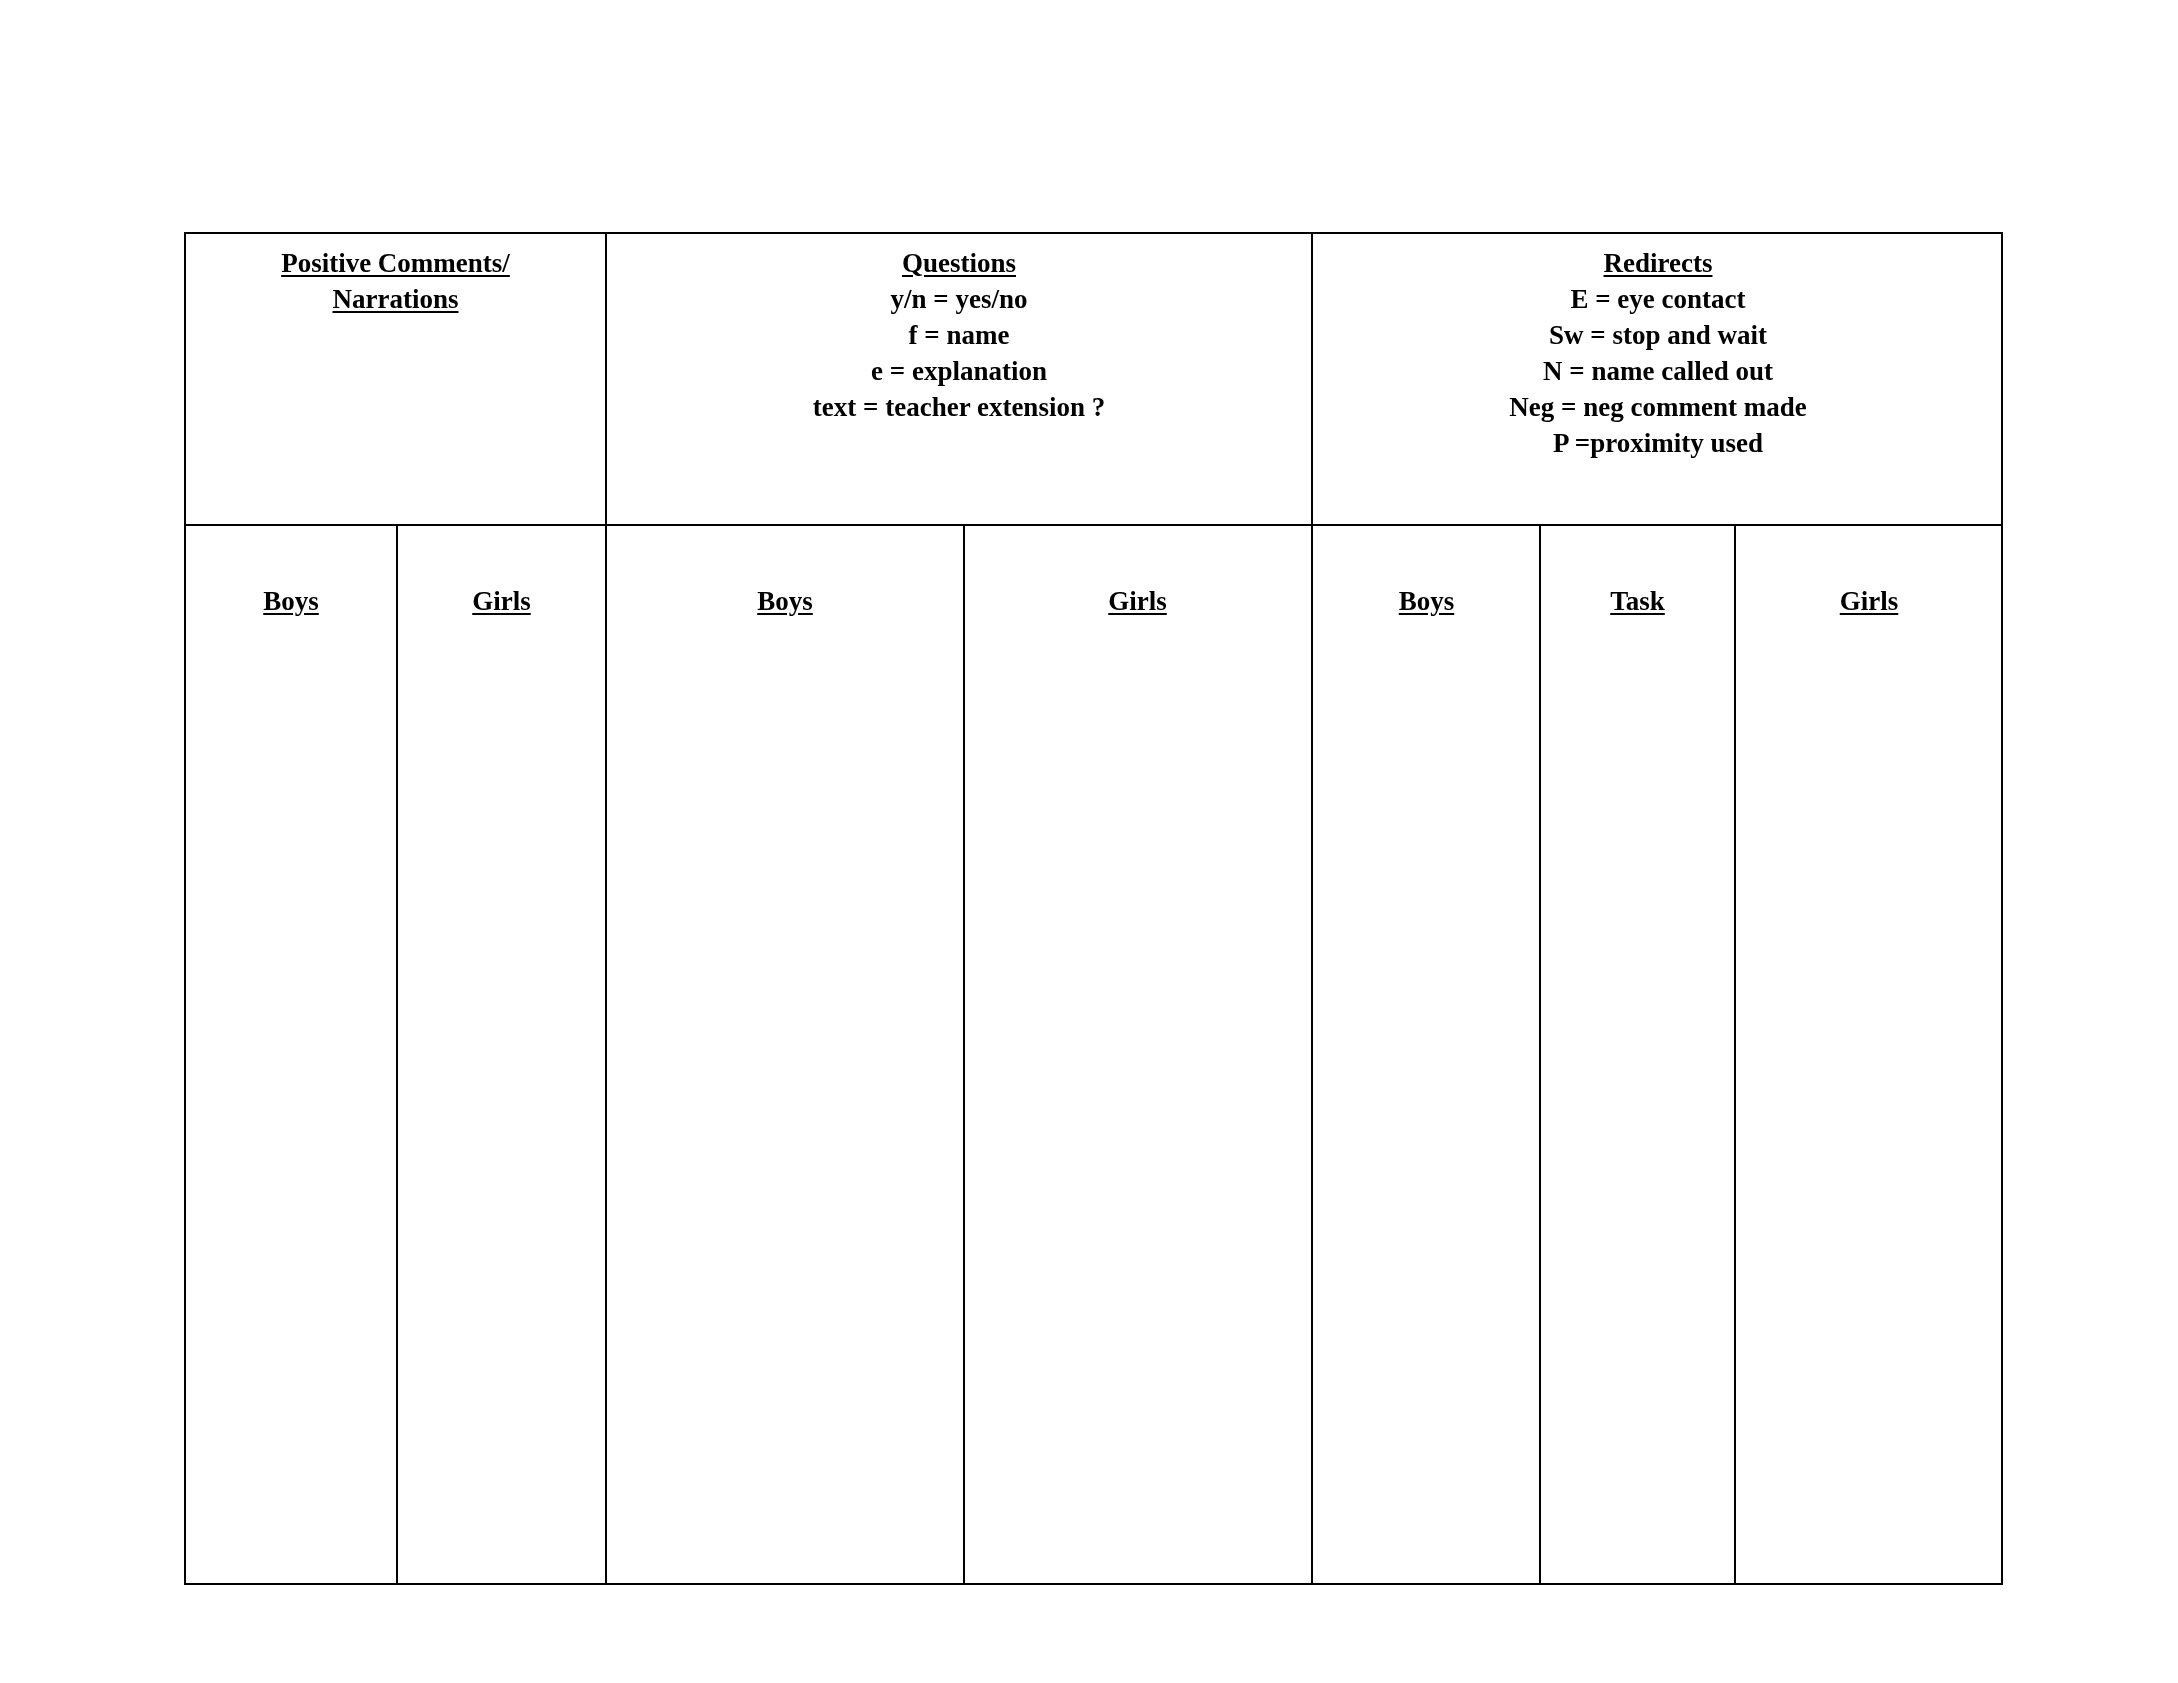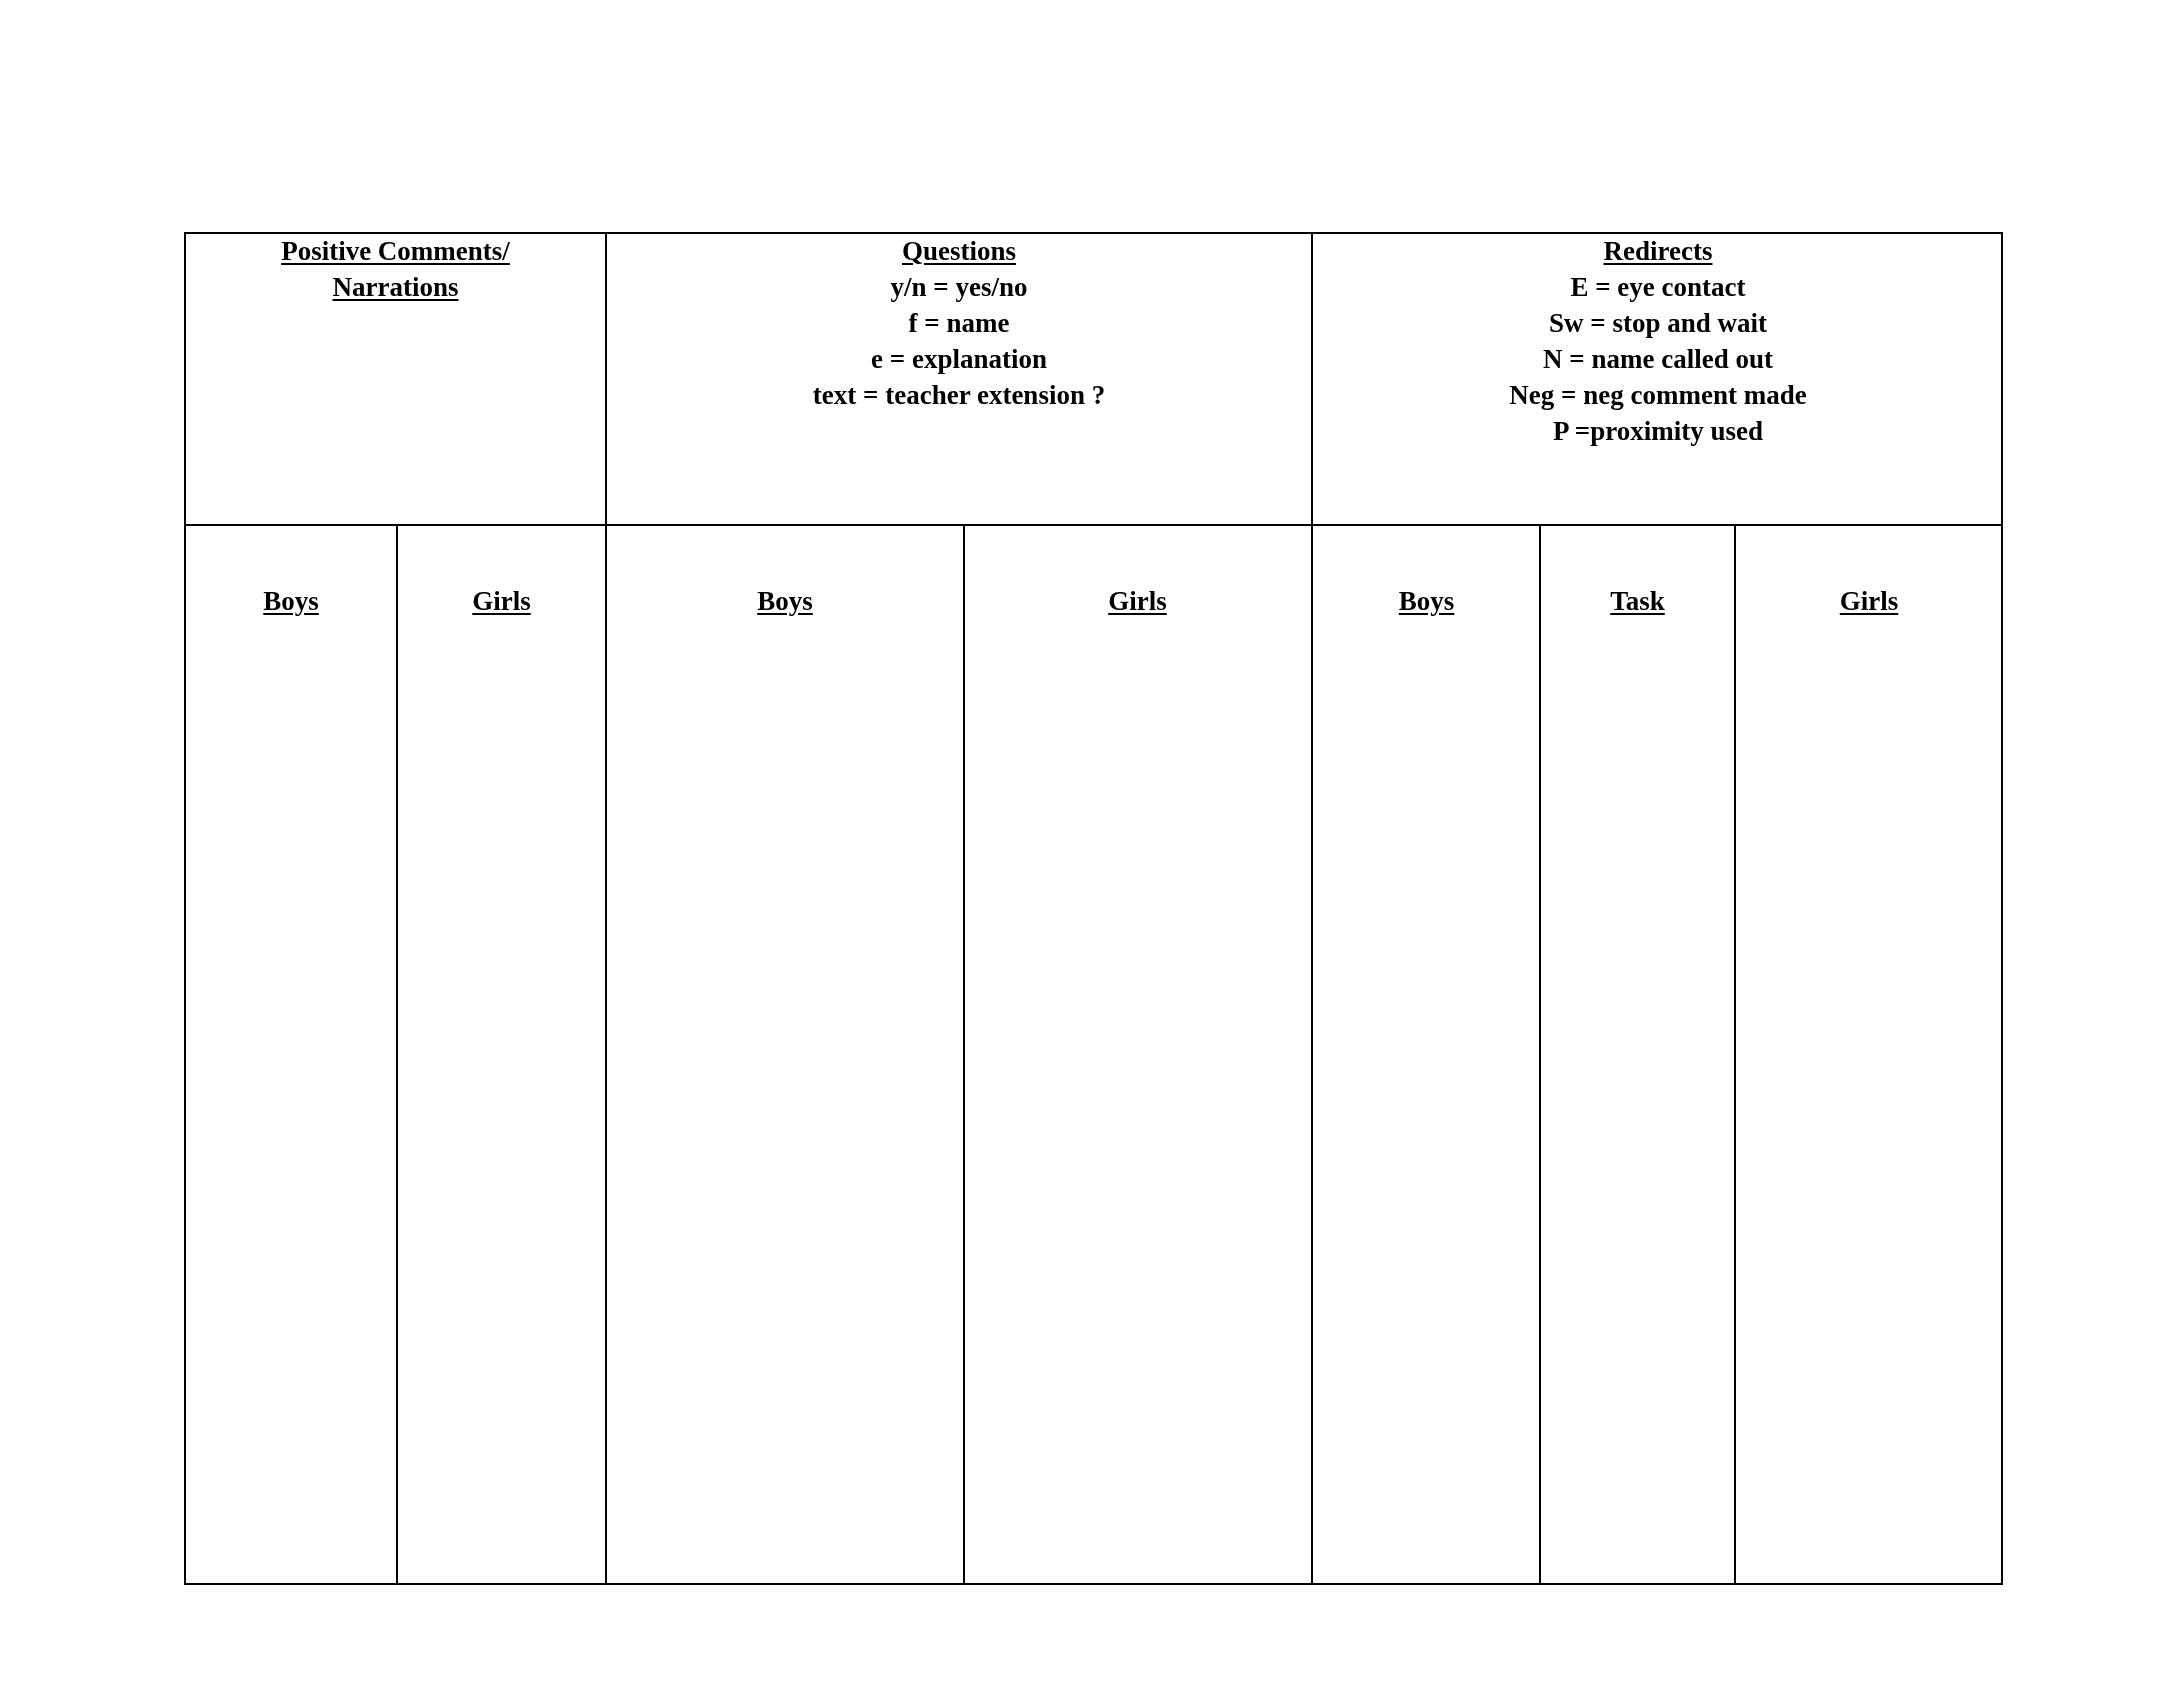--- a/index.html
+++ b/index.html
@@ -58,20 +58,21 @@
     box-sizing: border-box;
     border-bottom: 2px solid #000000;
   }
 
   
   .legend-cell {
     position: absolute;
     top: 0;
     height: 100%;
     box-sizing: border-box;
+    padding-top: 12px;
     text-align: center;
   }
   .legend-cell.c1 { left: 0px;    width: 419px; }
   .legend-cell.c2 { left: 419px;  width: 706px; border-left: 2px solid #000000; }
   .legend-cell.c3 { left: 1125px; width: 692px; border-left: 2px solid #000000; }
 
   .legend-title {
     font-size: 27px;
     font-weight: bold;
     text-decoration: underline;

